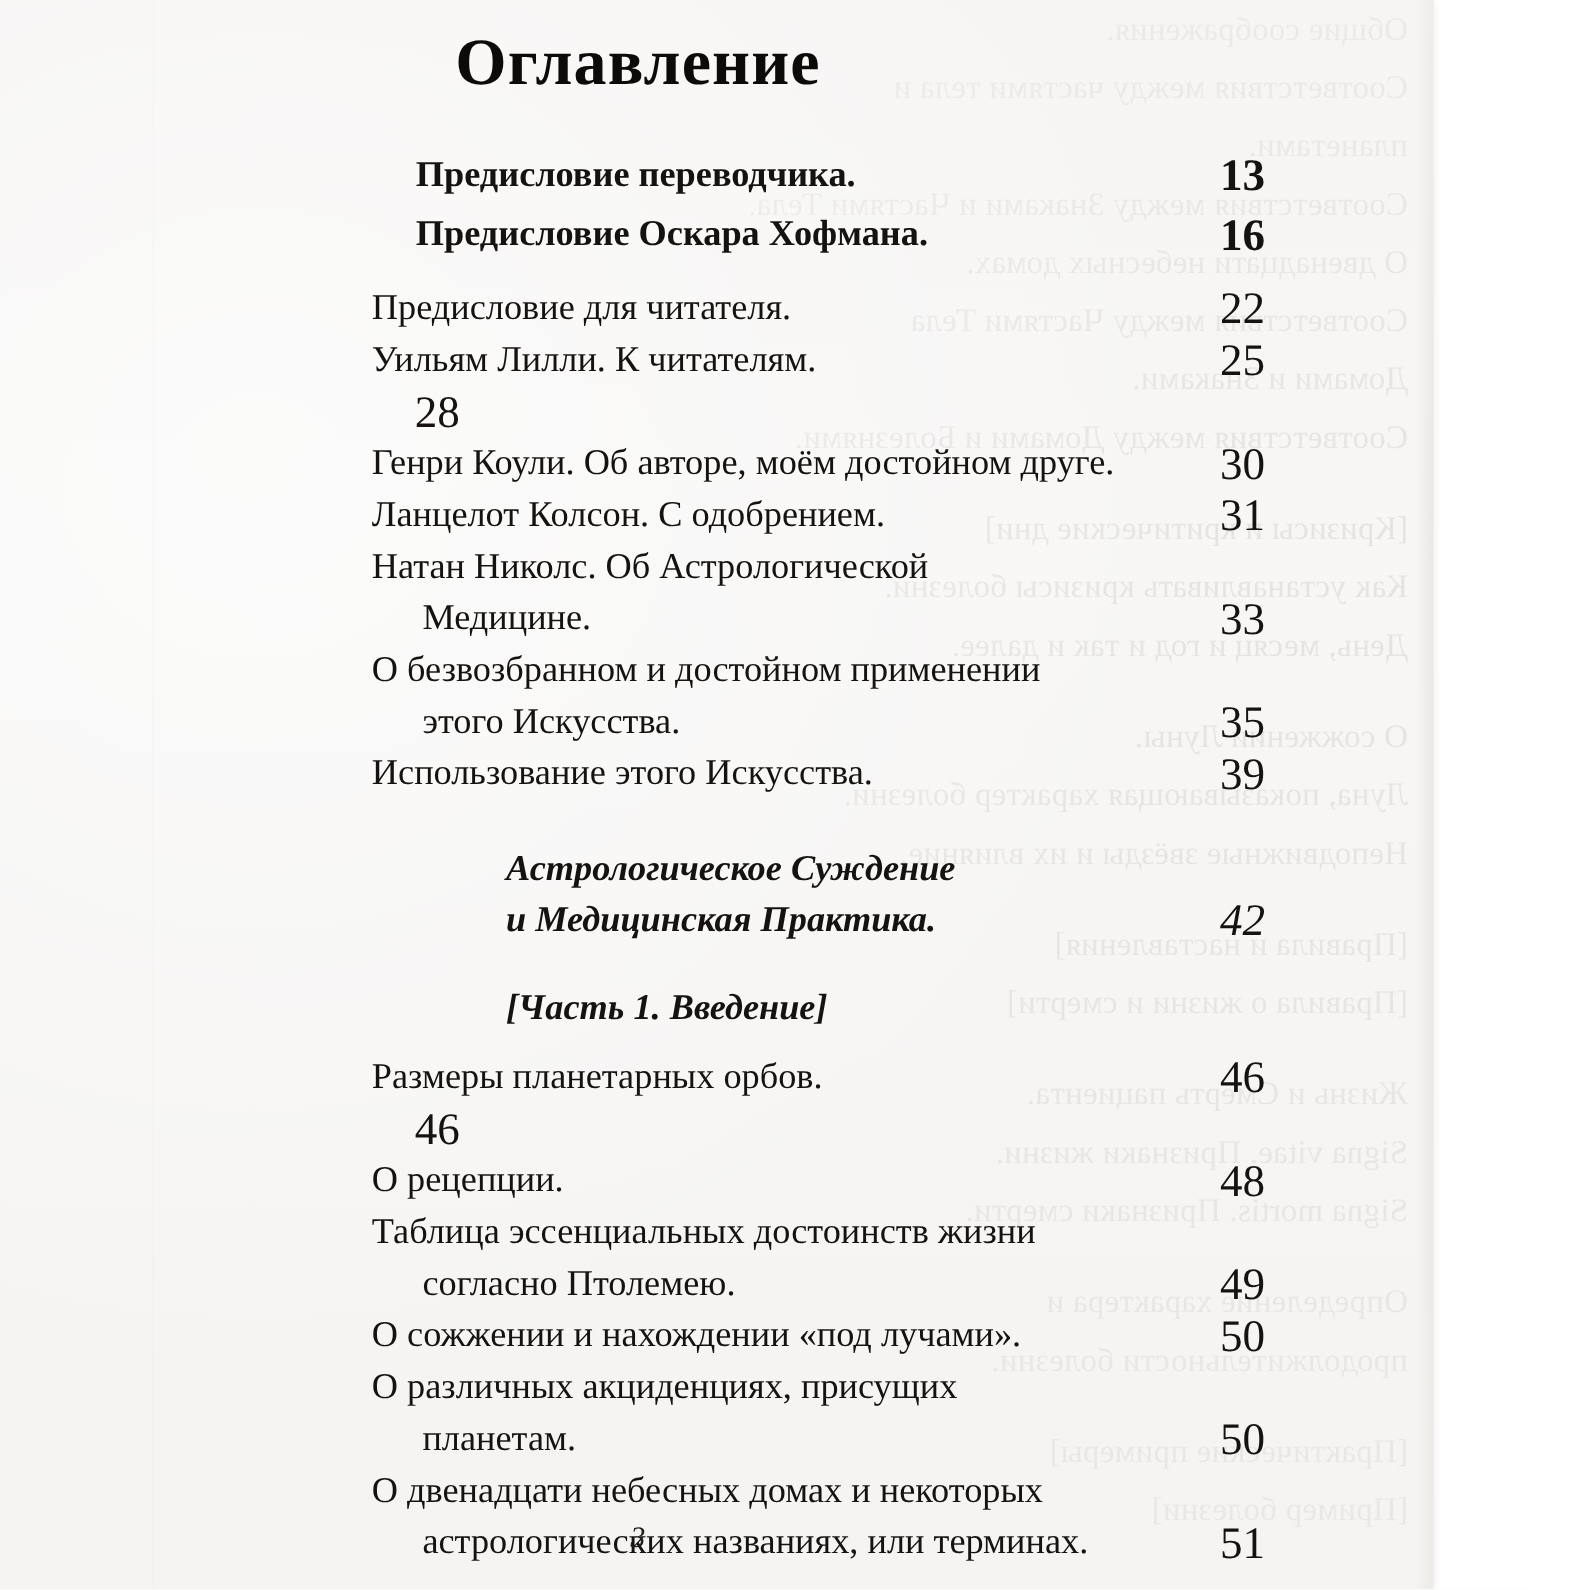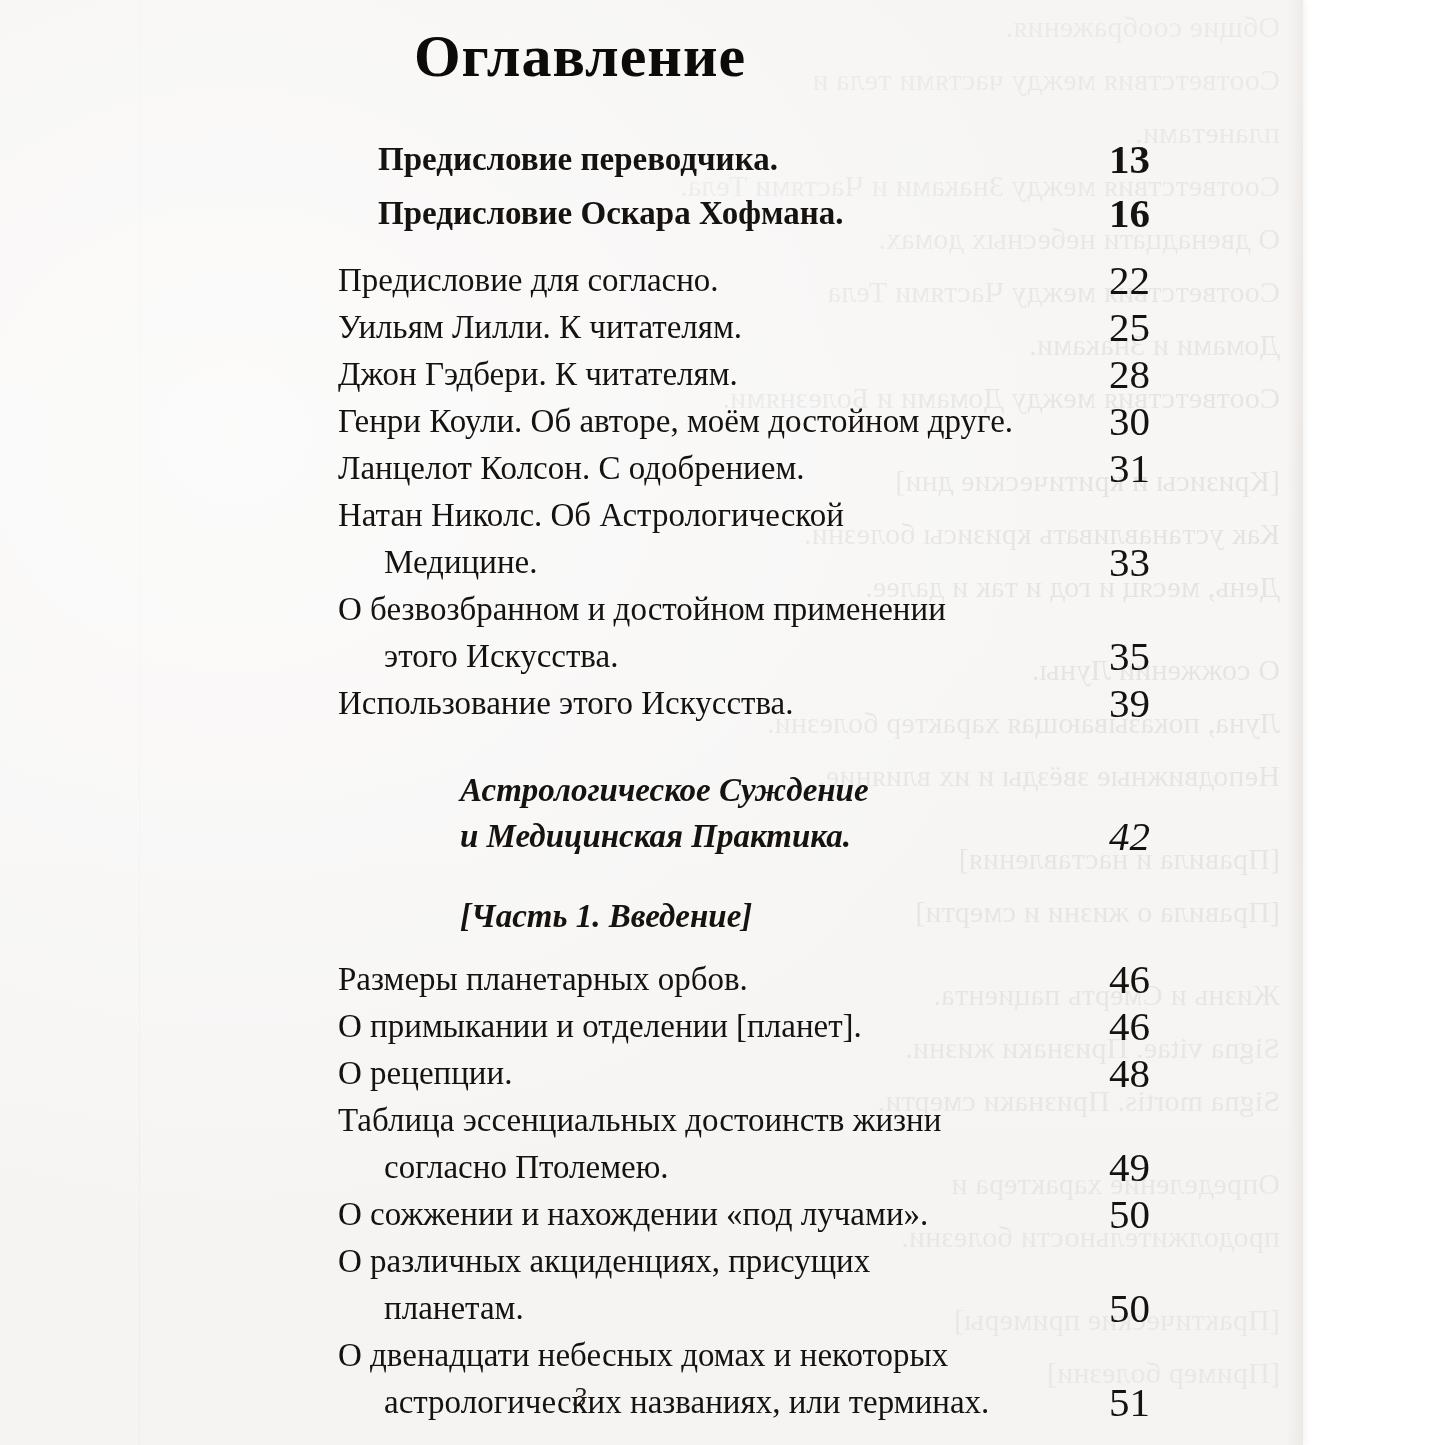--- a/index.html
+++ b/index.html
@@ -206,29 +206,28 @@
         <div class="entry bold">
           <div class="label"><span>Предисловие переводчика.</span></div>
           <div class="pageno">13</div>
         </div>
         <div class="entry bold">
           <div class="label"><span>Предисловие Оскара Хофмана.</span></div>
           <div class="pageno">16</div>
         </div>
         <div class="gap-sm"></div>
         <div class="entry ">
-          <div class="label"><span>Предисловие для согласно.</span></div>
+          <div class="label"><span>Предисловие для читателя.</span></div>
           <div class="pageno">22</div>
         </div>
         <div class="entry ">
           <div class="label"><span>Уильям Лилли. К читателям.</span></div>
           <div class="pageno">25</div>
         </div>
         <div class="entry ">
-          <div class="label"><span>Джон Гэдбери. К читателям.</span></div>
           <div class="pageno">28</div>
         </div>
         <div class="entry ">
           <div class="label"><span>Генри Коули. Об авторе,  моём достойном друге.</span></div>
           <div class="pageno">30</div>
         </div>
         <div class="entry ">
           <div class="label"><span>Ланцелот Колсон. С одобрением.</span></div>
           <div class="pageno">31</div>
         </div>
@@ -253,21 +252,20 @@
         <div class="entry heading">
           <div class="label"><span>[Часть 1. Введение]</span></div>
           <div class="pageno"></div>
         </div>
         <div class="gap-sm"></div>
         <div class="entry ">
           <div class="label"><span>Размеры планетарных орбов.</span></div>
           <div class="pageno">46</div>
         </div>
         <div class="entry ">
-          <div class="label"><span>О примыкании и отделении [планет].</span></div>
           <div class="pageno">46</div>
         </div>
         <div class="entry ">
           <div class="label"><span>О рецепции.</span></div>
           <div class="pageno">48</div>
         </div>
         <div class="entry ">
           <div class="label"><span>Таблица эссенциальных достоинств жизни</span><span class="cont">согласно Птолемею.</span></div>
           <div class="pageno">49</div>
         </div>

